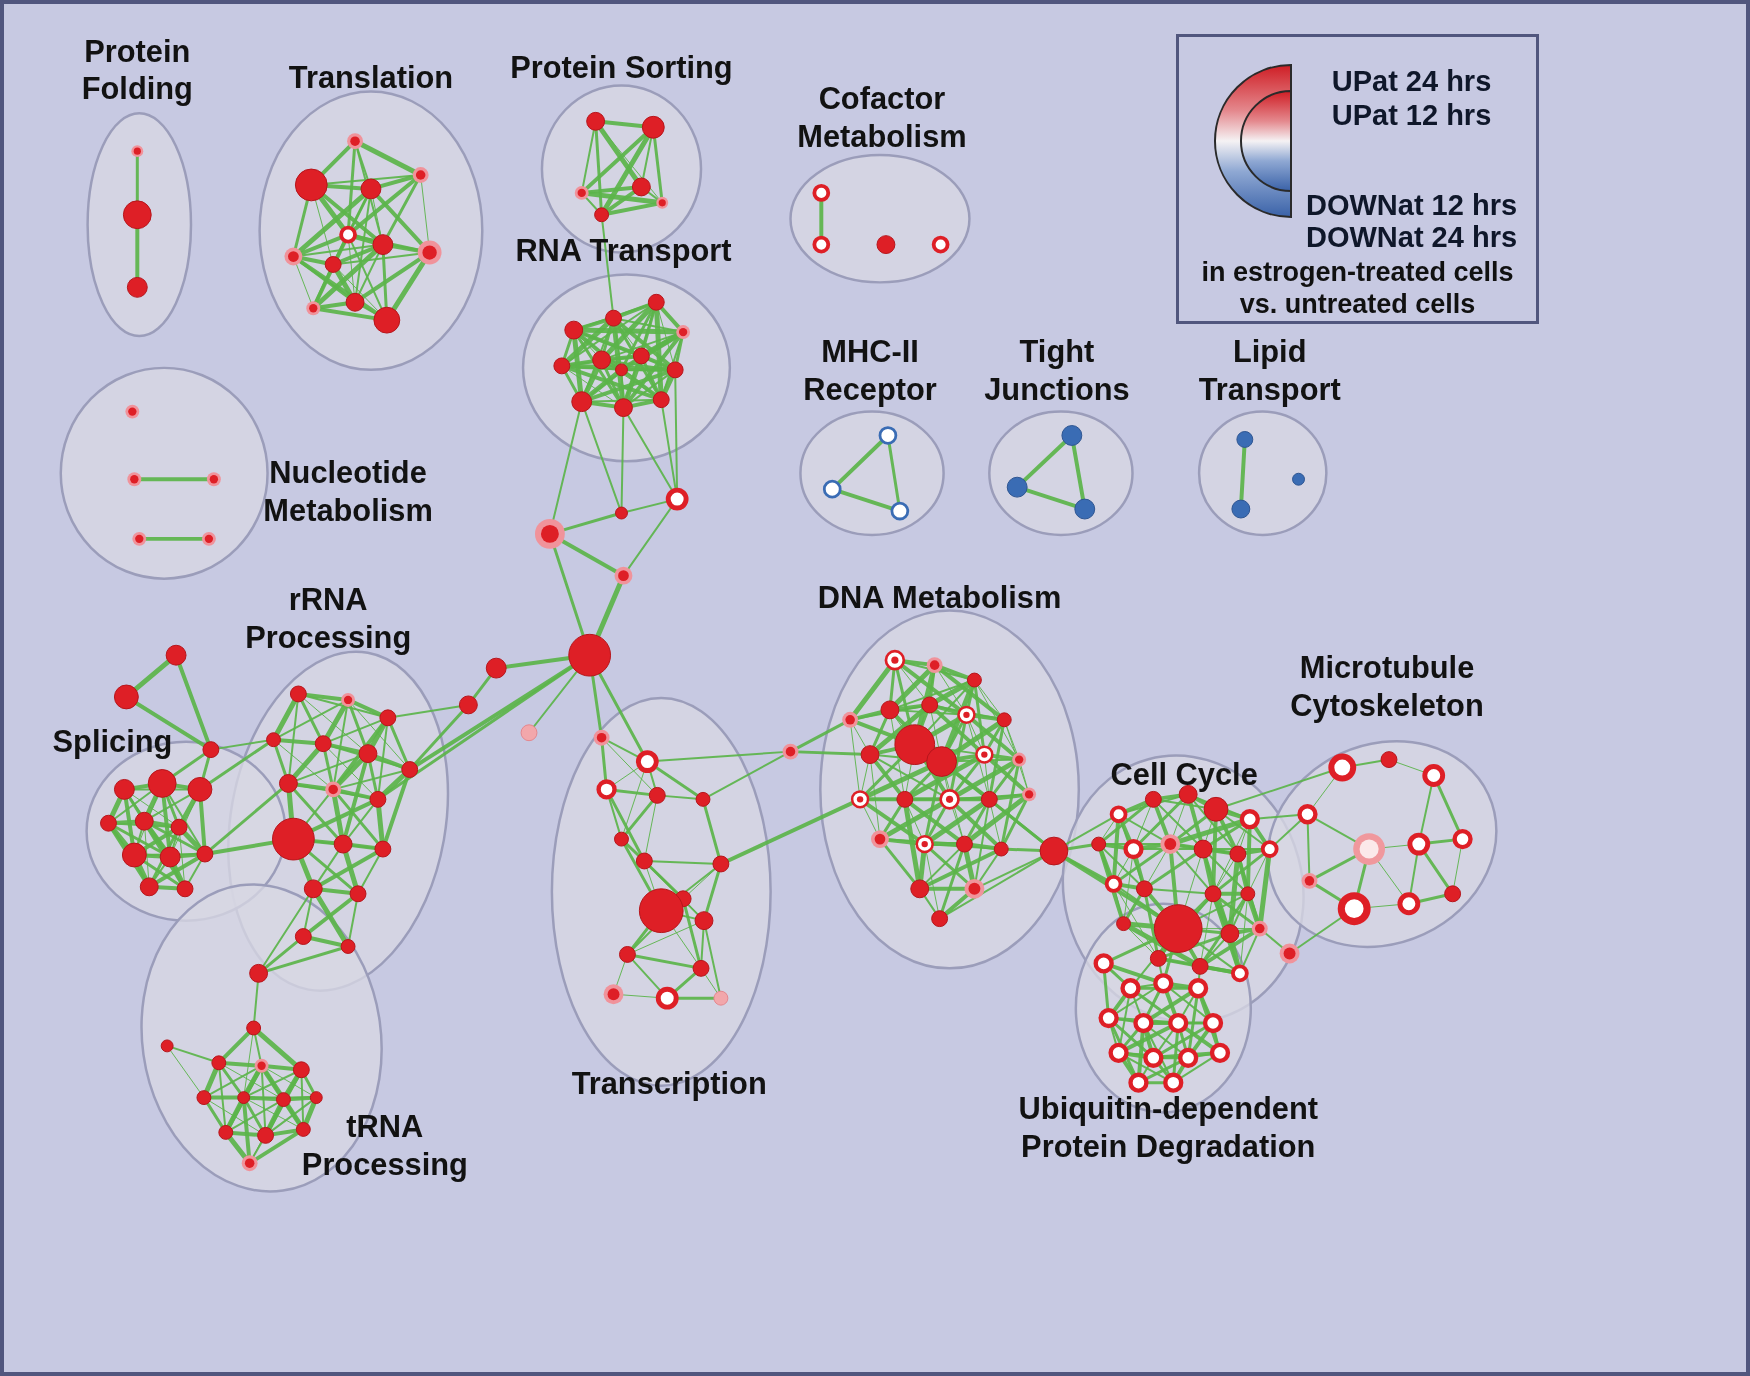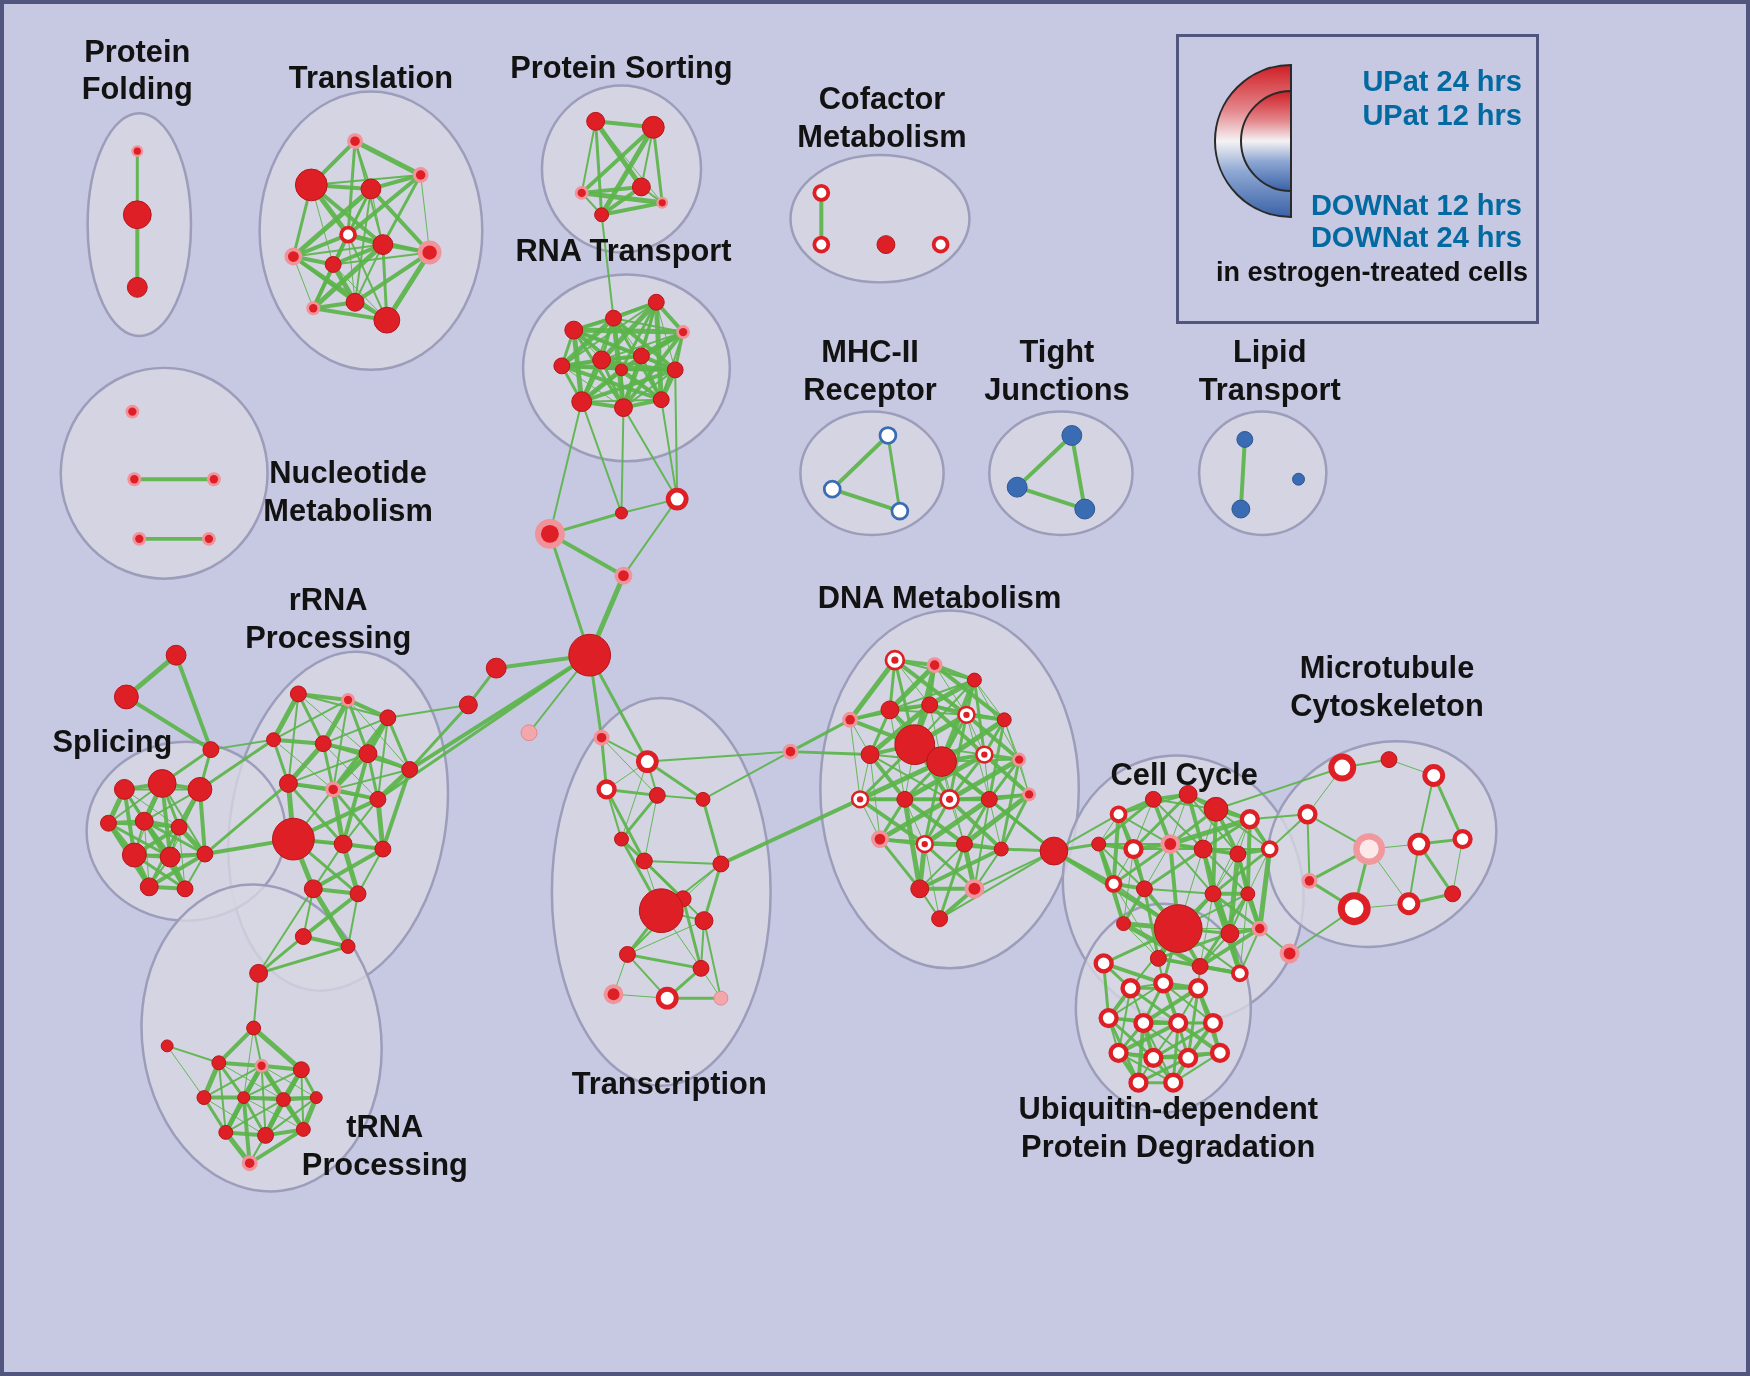--- a/index.html
+++ b/index.html
@@ -1,22 +1,22 @@
 <!DOCTYPE html>
 <html><head>
 <meta charset="utf-8">
 <style>
   html,body{margin:0;padding:0;background:#ffffff;font-family:"Liberation Sans",sans-serif;}
   .figure{position:relative;width:1750px;height:1376px;box-sizing:border-box;border:4px solid #51567e;overflow:hidden;}
   #net{position:absolute;left:0;top:0;width:100%;height:100%;}
   #net text{font-family:"Liberation Sans",sans-serif;}
   .legend{position:absolute;left:1172px;top:30px;width:363px;height:290px;border:3px solid #51567e;box-sizing:border-box;}
   .legend-glyph{position:absolute;left:0;top:0;}
-  .lrow{position:absolute;left:122px;right:14px;height:32px;display:flex;justify-content:flex-end;font-size:29px;color:#0369a1;}
-  .lcap{position:absolute;left:8px;right:8px;text-align:right;font-size:27px;color:#111;}
+  .lrow{position:absolute;left:122px;right:14px;height:32px;display:flex;justify-content:center;font-size:29px;color:#0f172a;}
+  .lcap{position:absolute;left:8px;right:8px;text-align:center;font-size:27px;color:#111;}
 </style>
 </head>
 <body>
 
 <div id="figure" class="figure" style="background: rgb(199, 201, 226); border-color: rgb(81, 86, 126); font-weight: bold;">
   <svg id="net" viewBox="0 0 1750 1376">
       <g>
         <ellipse cx="135" cy="222" rx="52" ry="112" transform="rotate(0 135 222)" fill="#d7d7e3" fill-opacity="0.78" stroke="#9b9dba" stroke-width="2.5"></ellipse>
         <ellipse cx="368" cy="228" rx="112" ry="140" transform="rotate(0 368 228)" fill="#d7d7e3" fill-opacity="0.78" stroke="#9b9dba" stroke-width="2.5"></ellipse>
         <ellipse cx="620" cy="166" rx="80" ry="84" transform="rotate(0 620 166)" fill="#d7d7e3" fill-opacity="0.78" stroke="#9b9dba" stroke-width="2.5"></ellipse>
@@ -992,14 +992,15 @@
     </div>
     <div class="lrow" style="top:152px">
       <span>DOWN</span>
       <span>at 12 hrs</span>
     </div>
     <div class="lrow" style="top:184px">
       <span>DOWN</span>
       <span>at 24 hrs</span>
     </div>
     <div class="lcap" style="top:220px">in estrogen-treated cells</div>
+    <div class="lcap" style="top:252px">vs. untreated cells</div>
   </div>
 </div>
 
 </body></html>

